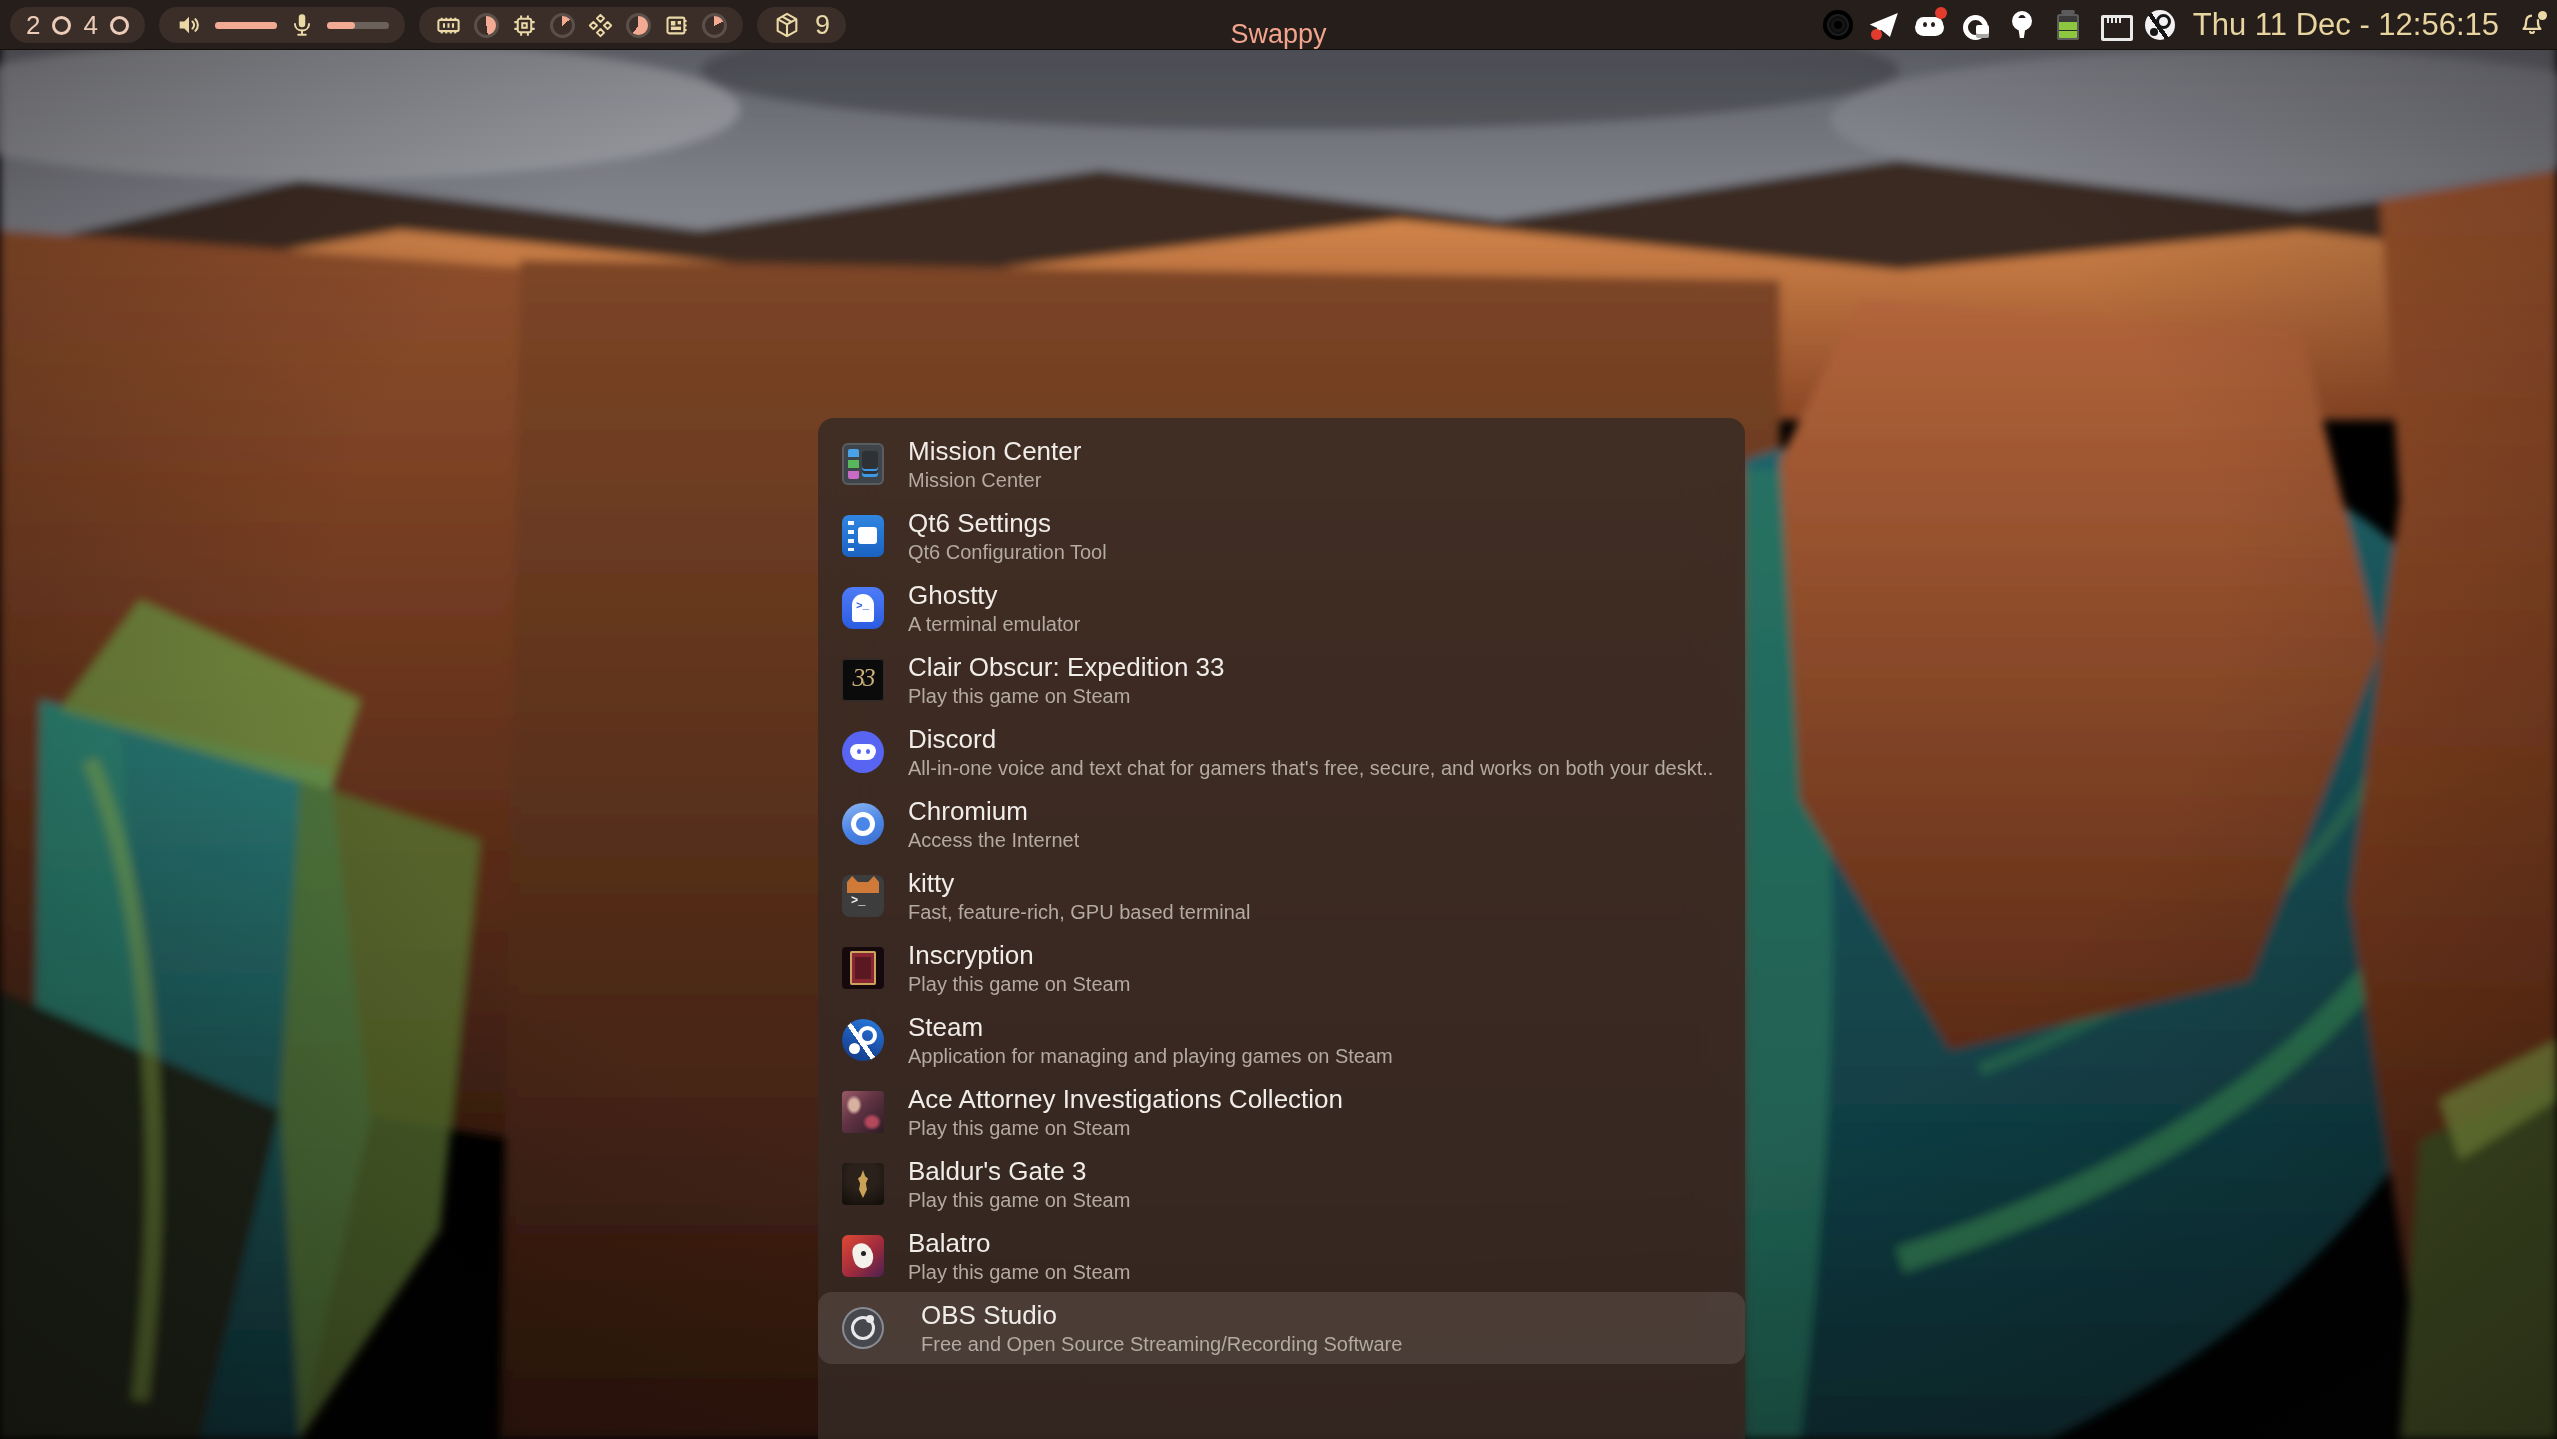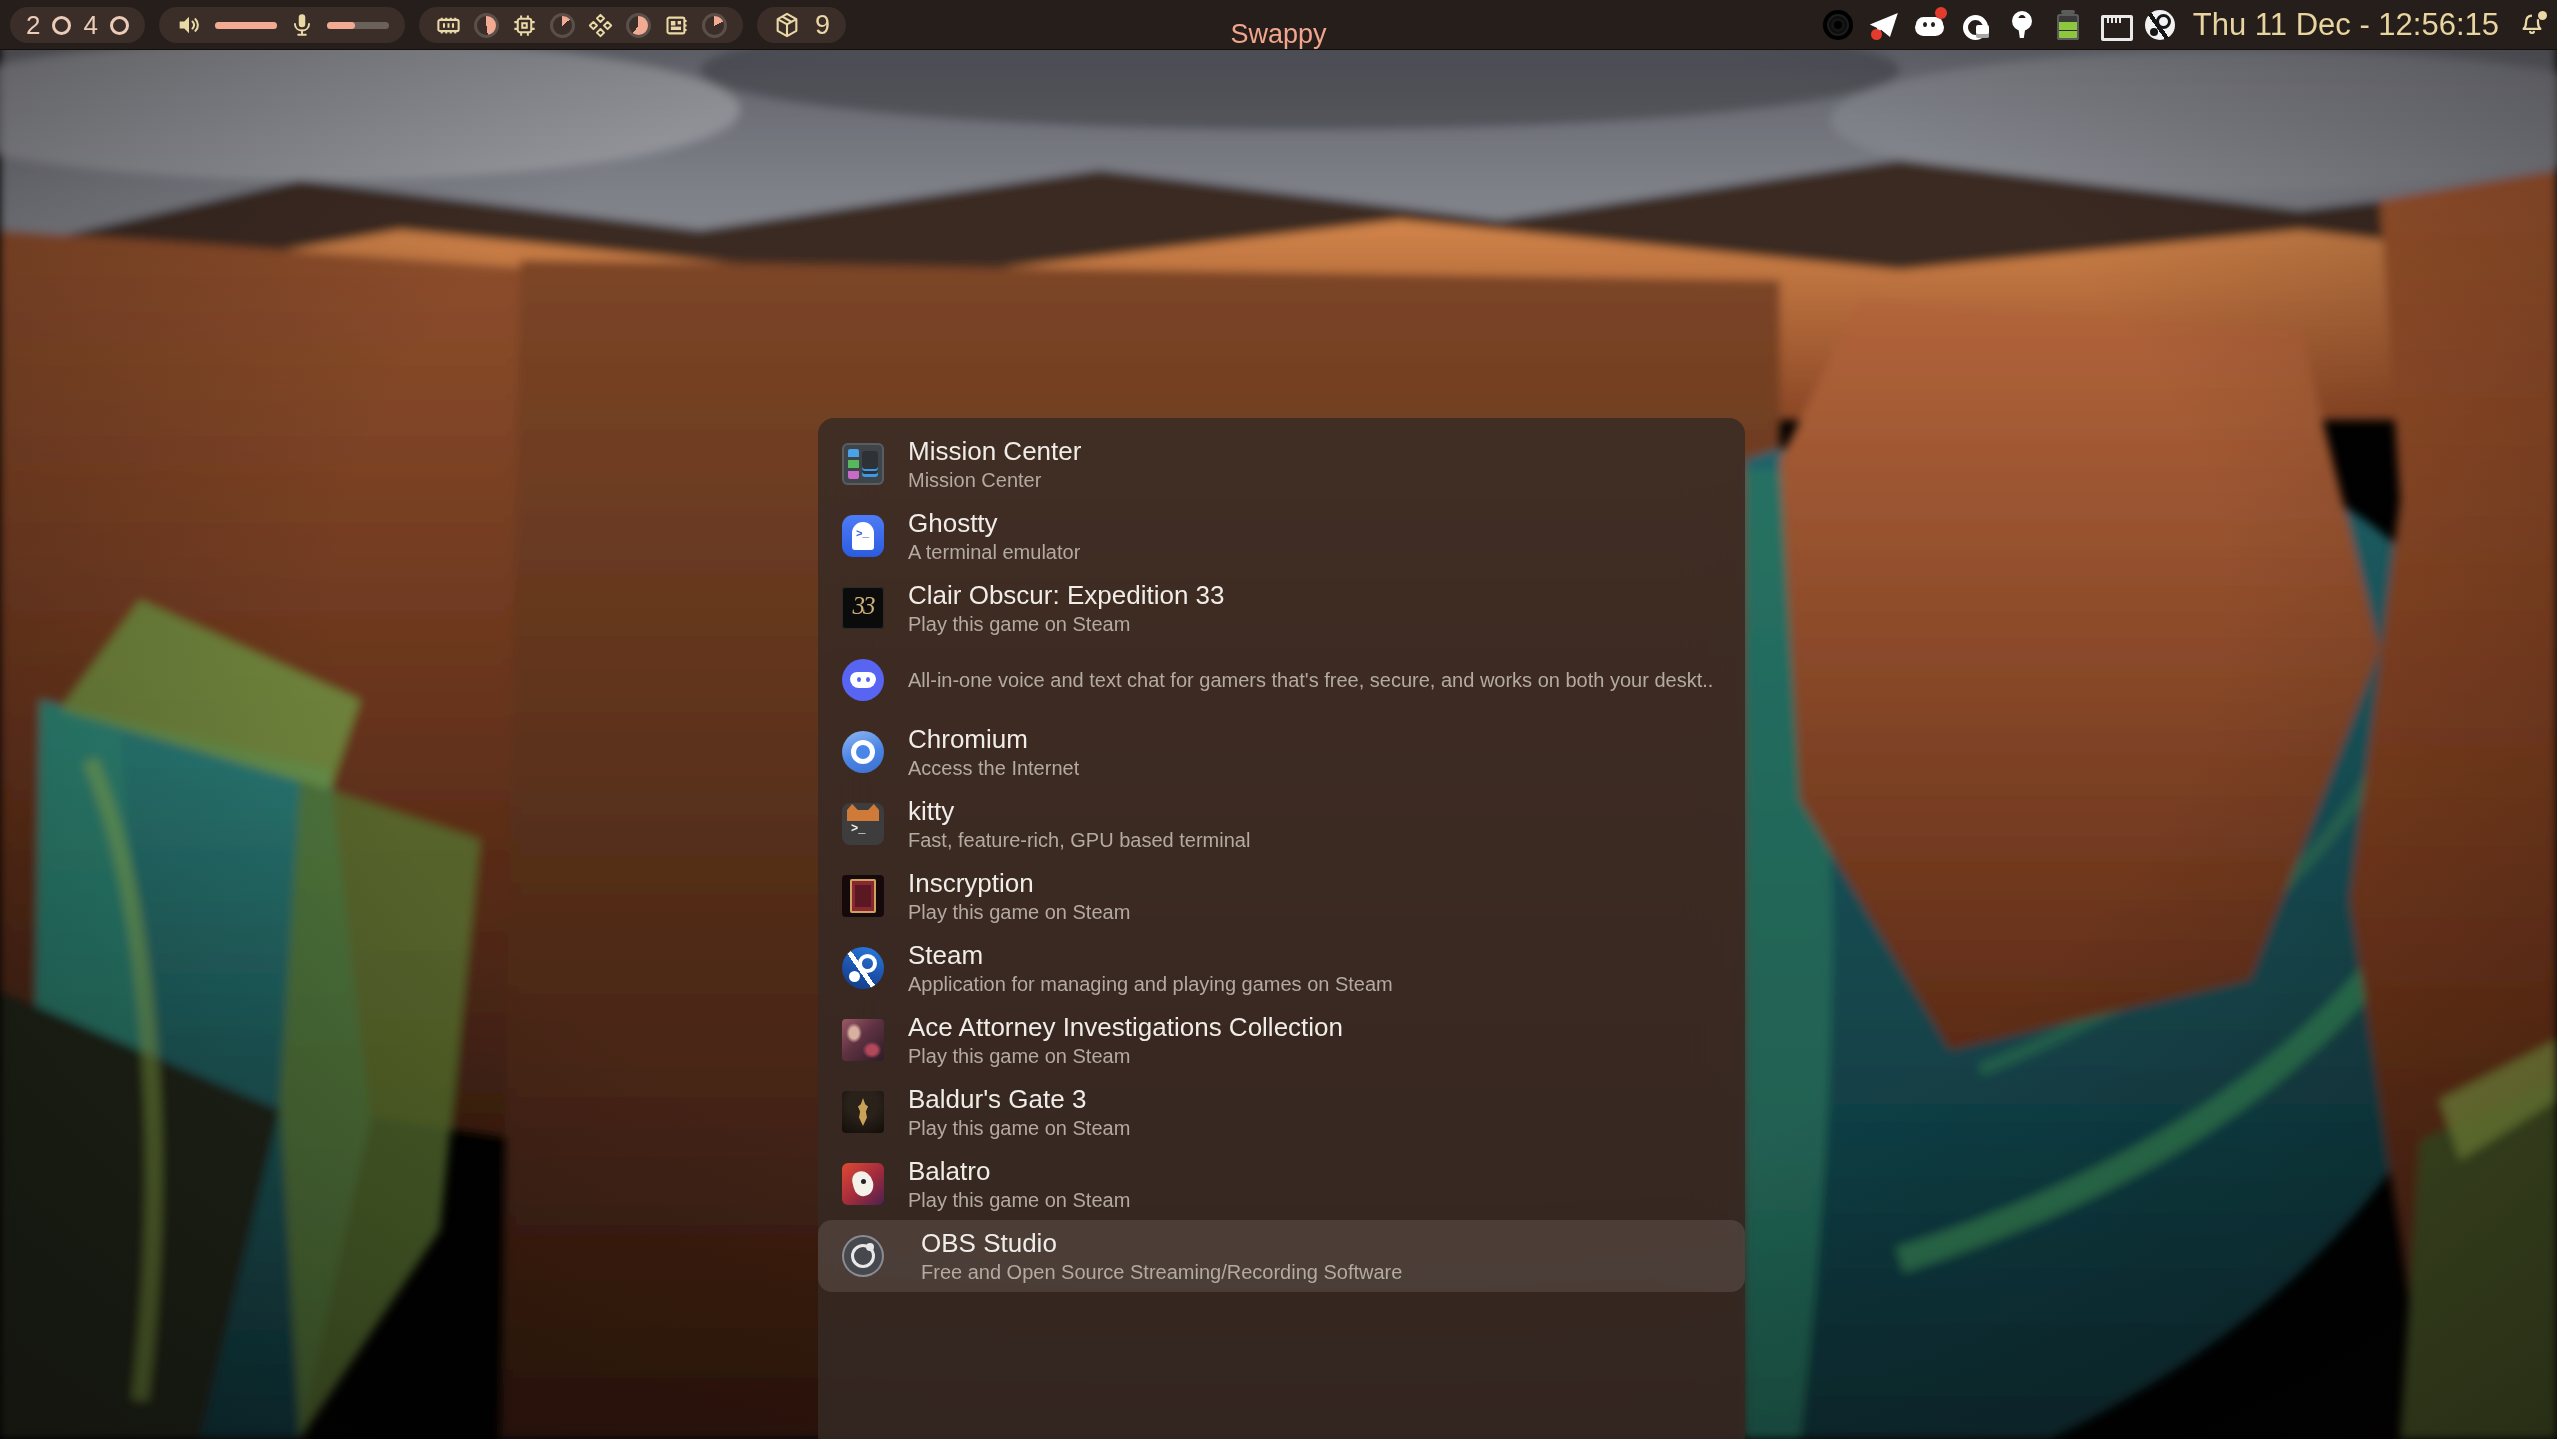--- a/index.html
+++ b/index.html
@@ -326,40 +326,48 @@
   <div id="launcher">
     <div id="app-list">
   <div class="row">
     <span class="appicon ai-mission-center"></span>
     <span class="rowtext">
       <span class="title">Mission Center</span>
       <span class="desc">Mission Center</span>
     </span>
   </div>
 
+  <div class="row">
+    <span class="appicon ai-qt6-settings"></span>
+    <span class="rowtext">
+      <span class="title">Qt6 Settings</span>
+      <span class="desc">Qt6 Configuration Tool</span>
+    </span>
+  </div>
 
   <div class="row">
     <span class="appicon ai-ghostty"></span>
     <span class="rowtext">
       <span class="title">Ghostty</span>
       <span class="desc">A terminal emulator</span>
     </span>
   </div>
 
   <div class="row">
     <span class="appicon ai-clair-obscur"></span>
     <span class="rowtext">
       <span class="title">Clair Obscur: Expedition 33</span>
       <span class="desc">Play this game on Steam</span>
     </span>
   </div>
 
   <div class="row">
     <span class="appicon ai-discord"></span>
     <span class="rowtext">
+      <span class="title">Discord</span>
       <span class="desc">All-in-one voice and text chat for gamers that's free, secure, and works on both your deskt..</span>
     </span>
   </div>
 
   <div class="row">
     <span class="appicon ai-chromium"></span>
     <span class="rowtext">
       <span class="title">Chromium</span>
       <span class="desc">Access the Internet</span>
     </span>

